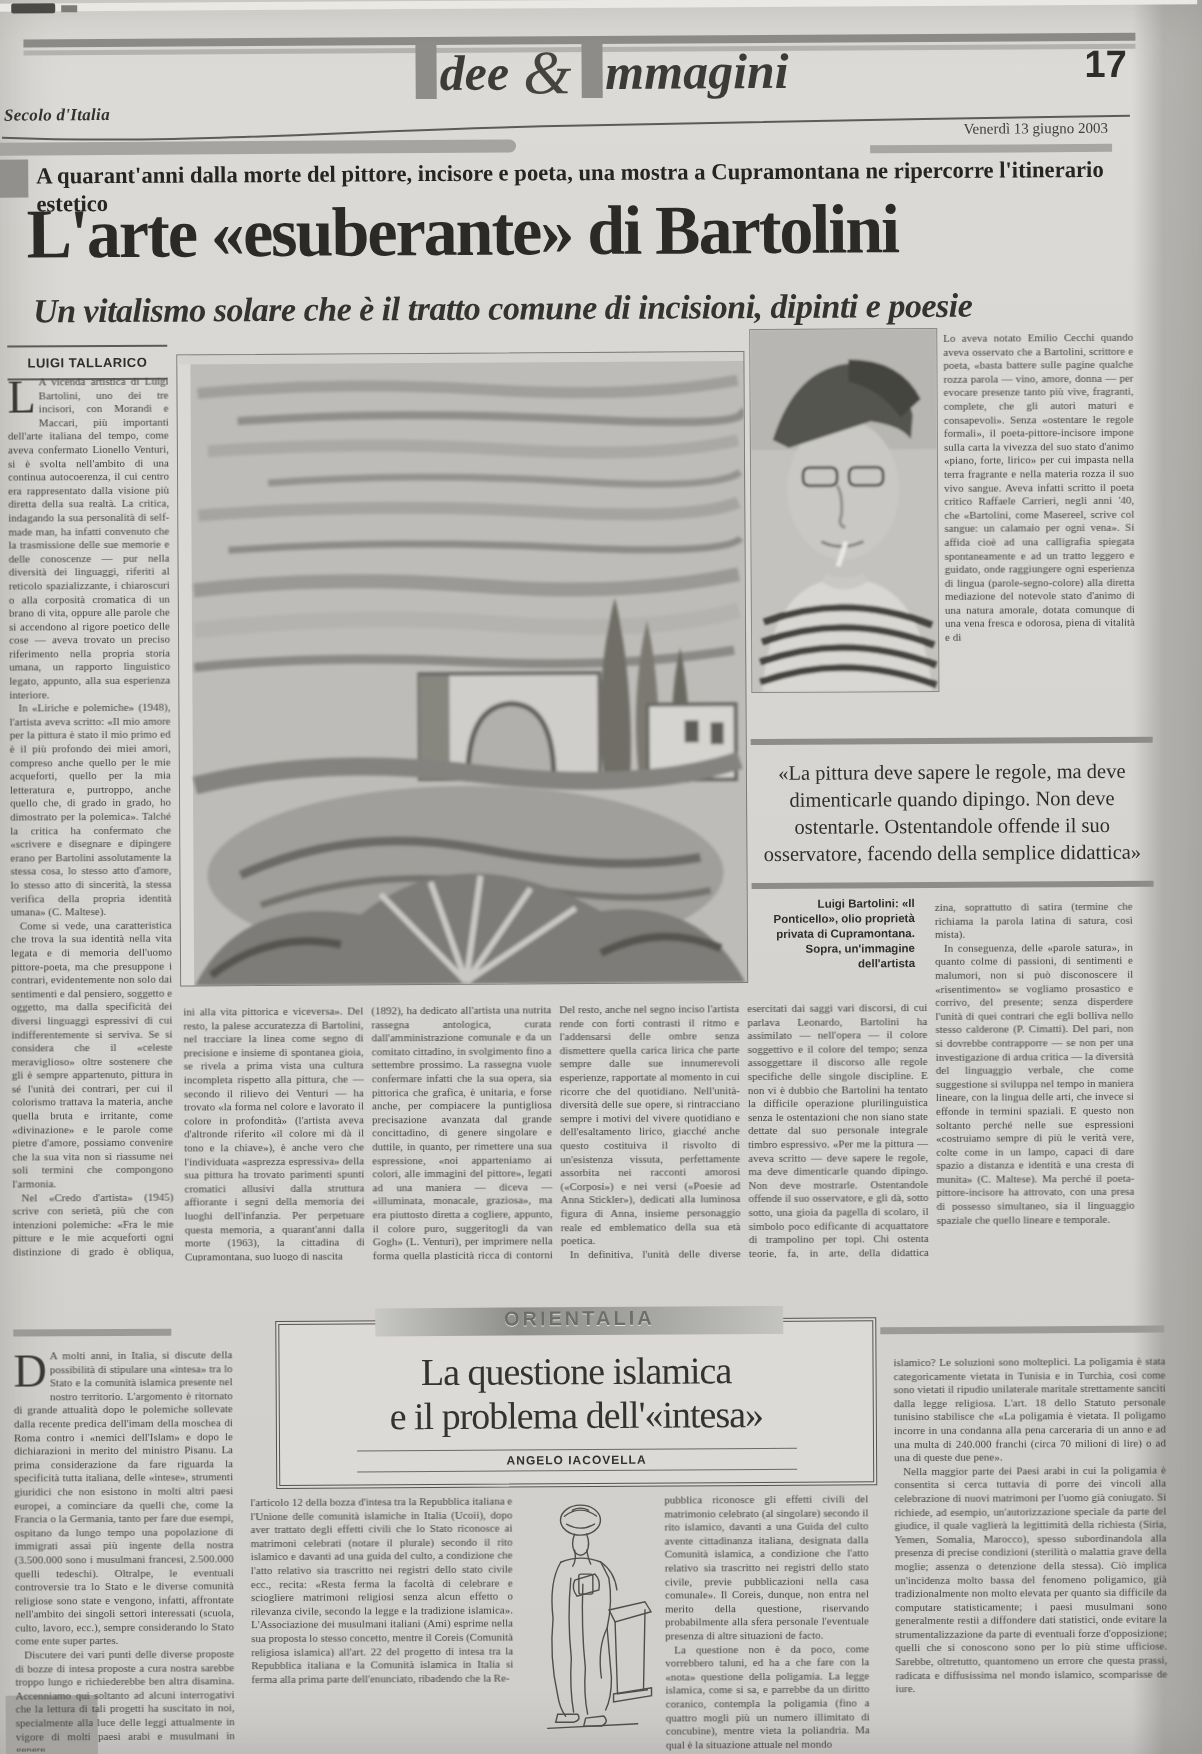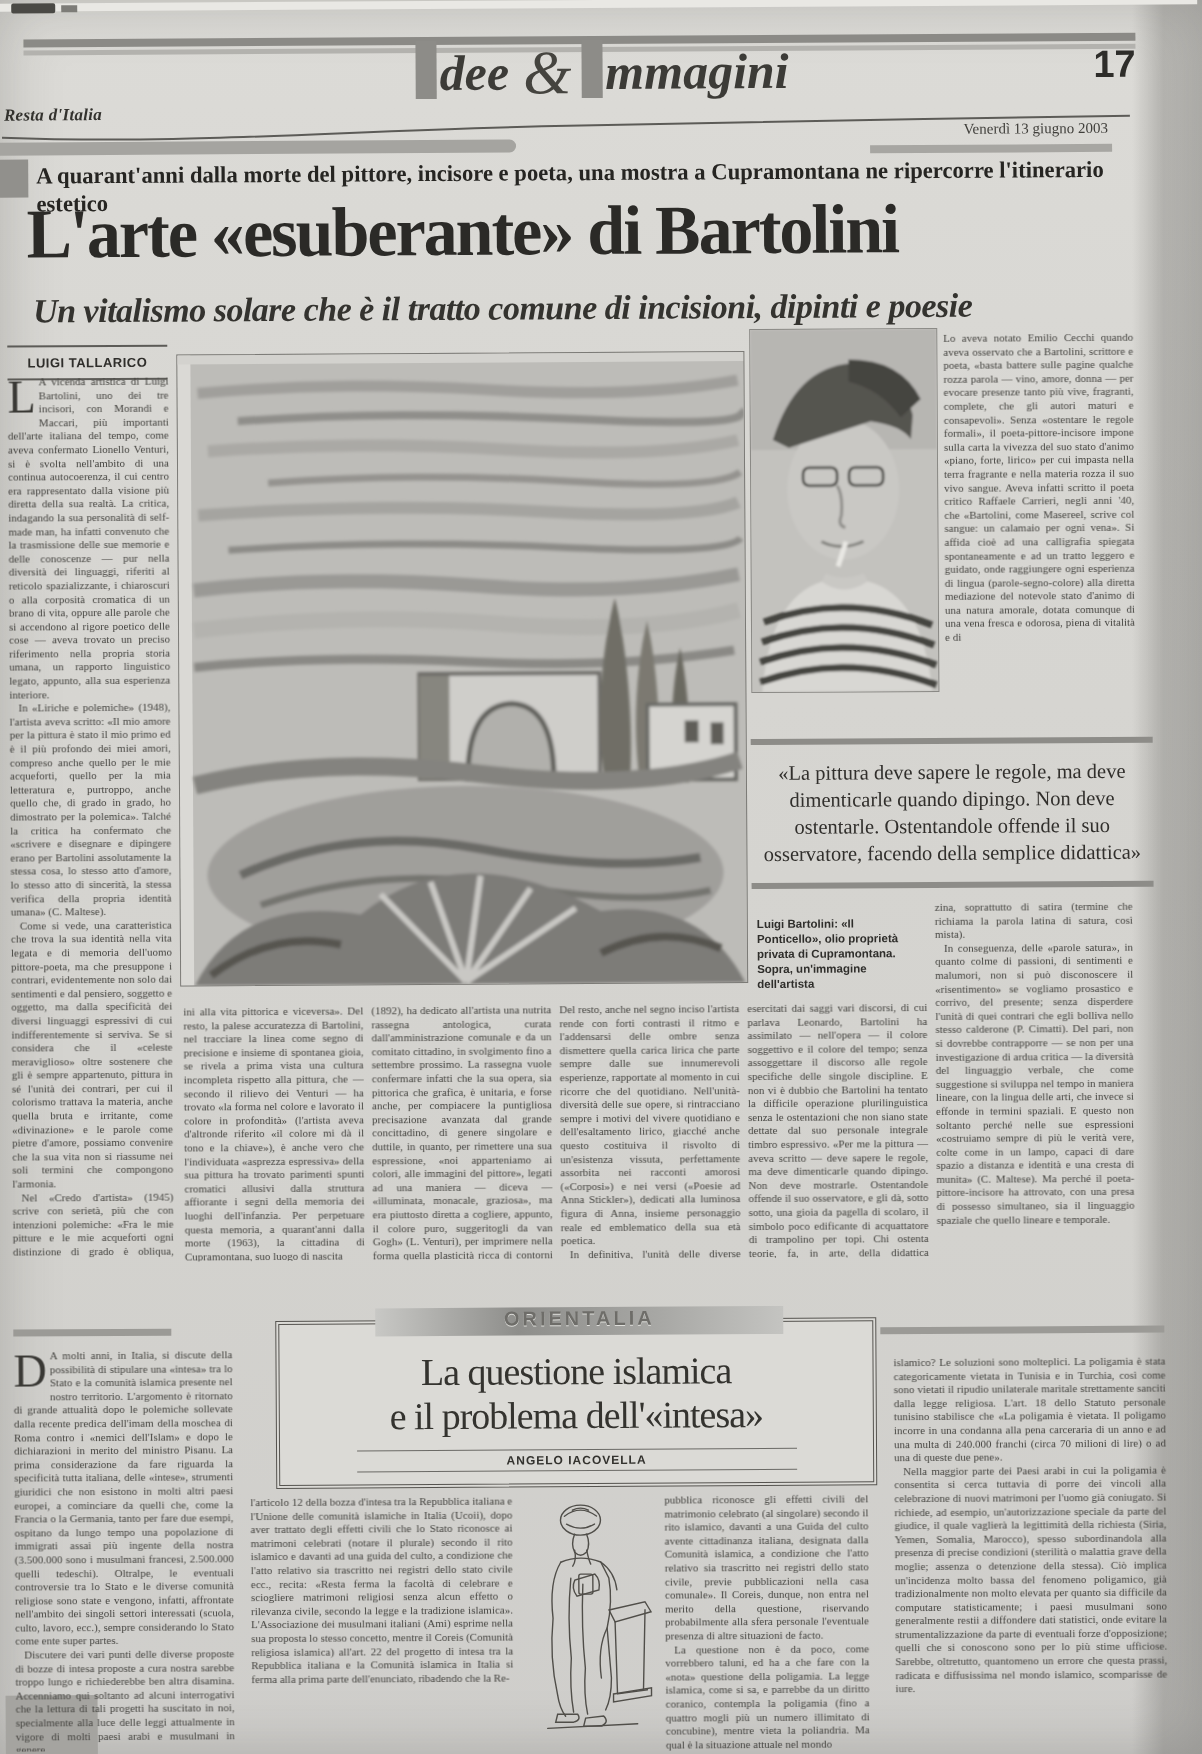--- a/index.html
+++ b/index.html
@@ -9,21 +9,21 @@
         box-shadow:inset 0 0 60px rgba(60,58,54,.25);}
   #tilt{position:absolute;inset:0;transform:rotate(-0.35deg);transform-origin:50% 45%;}
   .abs{position:absolute;}
   
   #strip-topwhite{left:0;top:0;width:1202px;height:8px;background:#e9e8e4;}
   #mark1{left:16px;top:0;width:44px;height:10px;background:#4a4945;border-radius:2px;}
   #mark2{left:66px;top:2px;width:16px;height:7px;background:#7d7c78;}
   #rule-top1{left:28px;top:36px;width:1112px;height:8px;background:#8b8a86;}
   #rule-top2{left:28px;top:47px;width:1112px;height:5px;background:#b3b2ae;}
   #masthead-name{left:8px;top:102px;font:italic 700 17px "Liberation Serif",serif;color:#33322e;letter-spacing:.3px;}
-  #page-number{left:1080px;top:46px;width:60px;text-align:right;font:700 38px "Liberation Sans",sans-serif;color:#2e2d2a;}
+  #page-number{left:1080px;top:46px;width:60px;text-align:center;font:700 38px "Liberation Sans",sans-serif;color:#2e2d2a;}
   #section-logo{left:420px;top:40px;display:flex;align-items:flex-end;color:#4a4946;}
   .logo-block{display:inline-block;width:21px;height:58px;background:#8d8c88;margin-right:3px;}
   .logo-word{font:italic 700 50px/52px "Liberation Serif",serif;color:#3c3b37;}
   .logo-amp{font:italic 400 62px/52px "Liberation Serif",serif;color:#45443f;margin:0 10px 0 14px;}
   #wavy-rule{left:6px;top:108px;width:1134px;height:36px;}
   #date-line{left:830px;top:123px;width:282px;text-align:right;font:15px "Liberation Serif",serif;color:#403f3b;}
   #date-bar{left:874px;top:147px;width:242px;height:8px;background:#a7a6a2;}
   #left-wave-bar{left:0;top:139px;width:520px;height:13px;background:#a5a4a0;border-radius:0 8px 8px 0;}
   
   #kicker-block{left:0;top:156px;width:32px;height:38px;background:#91908c;}
@@ -40,21 +40,21 @@
   #col2{left:182px;top:1003px;width:180px;height:256px;}
   #col3{left:370px;top:1003px;width:180px;height:256px;}
   #col4{left:558px;top:1003px;width:180px;height:256px;}
   #col5{left:746px;top:1003px;width:180px;height:256px;}
   #col6{left:934px;top:903px;width:198px;height:356px;}
   #right-top-col{left:946px;top:334px;width:190px;height:358px;}
   #painting{left:179px;top:352px;width:566px;height:630px;border:1px solid #7b7a76;background:#bdbcb8;}
   #portrait{left:752px;top:330px;width:186px;height:362px;border:1px solid #8a8985;background:#c6c5c1;}
   #pull-quote{left:751px;top:740px;width:394px;border-top:6px solid #8d8c88;border-bottom:6px solid #8d8c88;padding:15px 4px;
               font:20.5px/27px "Liberation Serif",serif;text-align:center;color:#312f2c;}
-  #caption{left:756px;top:918px;width:158px;font:700 11.5px/15px "Liberation Sans",sans-serif;color:#2f2e2b;}
+  #caption{left:756px;top:898px;width:158px;font:700 11.5px/15px "Liberation Sans",sans-serif;color:#2f2e2b;text-align:right;}
   
   #brule-left{left:10px;top:1326px;width:158px;height:7px;background:#9b9a96;}
   #brule-right{left:877px;top:1329px;width:284px;height:7px;background:#9b9a96;}
   #bottom-left-col{left:10px;top:1346px;width:219px;height:402px;}
   #orientalia-box{left:272px;top:1319px;width:601px;height:168px;border:4px double #55534f;background:#dbdad6;box-sizing:border-box;}
   #orientalia-banner{left:372px;top:1307px;width:408px;height:28px;line-height:28px;text-align:center;
        background:linear-gradient(90deg,#c8c8c5 0%,#8e8e8b 35%,#a8a8a5 70%,#c4c4c1 100%);
        font:700 20px "Liberation Sans",sans-serif;letter-spacing:3px;color:#6e6d69;text-shadow:0 1px 0 #dededa;}
   .ohead{width:100%;text-align:center;font:400 38px/44px "Liberation Serif",serif;color:#34332f;letter-spacing:-1px;}
   #ohead1{margin-top:26px;}
@@ -84,21 +84,21 @@
     <div id="rule-top1" class="abs"></div>
     <div id="rule-top2" class="abs"></div>
     <div id="section-logo" class="abs">
       <span class="logo-block"></span>
       <span class="logo-word">dee</span>
       <span class="logo-amp">&amp;</span>
       <span class="logo-block"></span>
       <span class="logo-word">mmagini</span>
     </div>
     <div id="page-number" class="abs">17</div>
-    <div id="masthead-name" class="abs">Resta d'Italia</div>
+    <div id="masthead-name" class="abs">Secolo d'Italia</div>
     <svg id="wavy-rule" class="abs" viewBox="0 0 1134 36" preserveAspectRatio="none">
       <path d="M0,26 C180,34 320,22 540,18 C760,14 930,13 1128,11" fill="none" stroke="#5c5b57" stroke-width="2"></path>
     </svg>
     <div id="date-line" class="abs">Venerdì 13 giugno 2003</div>
     <div id="date-bar" class="abs"></div>
     <div id="left-wave-bar" class="abs"></div>
 
     <div id="kicker-block" class="abs"></div>
     <div id="kicker" class="abs">A quarant'anni dalla morte del pittore, incisore e poeta, una mostra a Cupramontana ne ripercorre l'itinerario estetico</div>
     <div id="headline" class="abs">L'arte «esuberante» di Bartolini</div>

